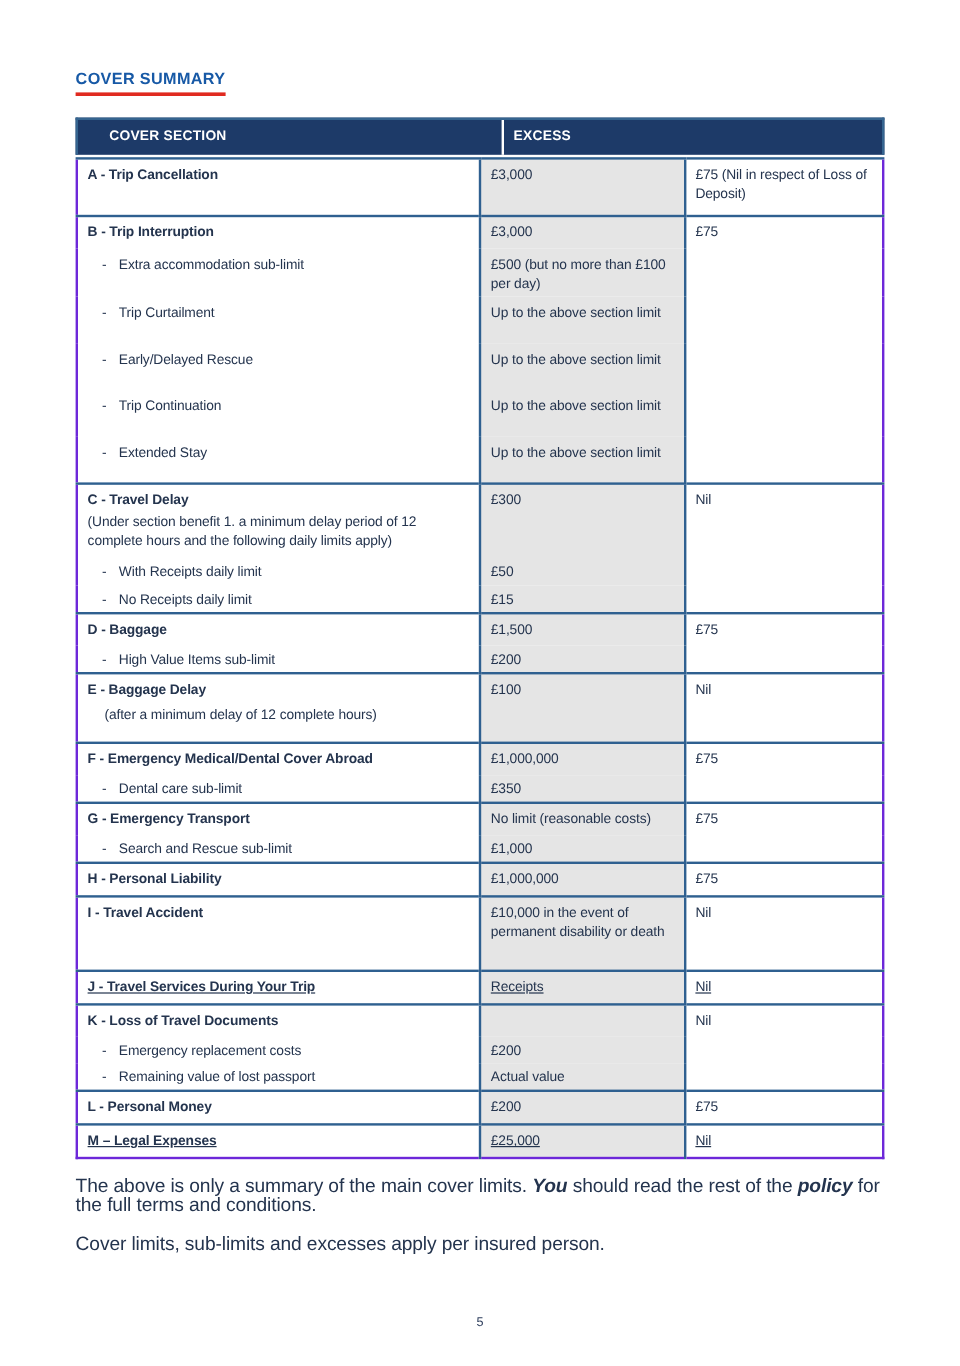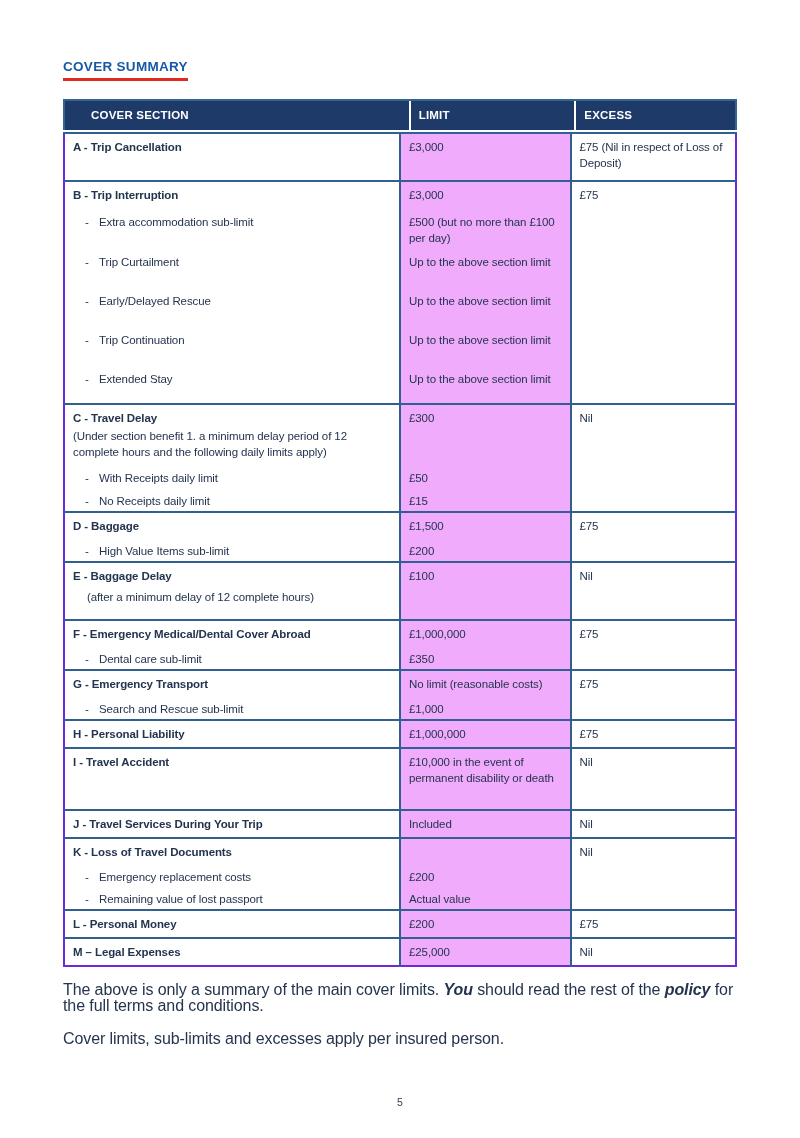--- a/index.html
+++ b/index.html
@@ -56,21 +56,21 @@
     border:2px solid #6d28d9;
   }
   table.cover td {
     font-size:11.5px;
     line-height:16px;
     letter-spacing:-0.1px;
     vertical-align:top;
     padding:5px 8px;
     color:#24344e;
   }
-  td.c2 { background:#f0abfc; }
+  td.c2 { background:#e5e5e5; }
   td.c2, td.c3 { border-left:2px solid #2f6090; }
   tr.sec > td { border-top:2px solid #2f6090; }
 
   .name { font-weight:bold; }
   .note { display:block; margin-top:2px; font-weight:normal; }
   .note-indent { display:block; margin-top:5px; margin-left:14px; font-weight:normal; }
 
   .sub-label { position:relative; display:block; padding-left:26px; }
   .dash { position:absolute; left:12px; }
 
@@ -80,21 +80,21 @@
   
   tr.hA  { height:48px; }
   tr.h26 { height:26px; }
   tr.h39 { height:39px; }
   tr.hC  { height:62px; }
   tr.h23 { height:23px; }
   tr.h22 { height:22px; }
   tr.hE  { height:58px; }
   tr.h28 { height:28px;padding-left:44px; }
   tr.hI  { height:62px; }
-  tr.h27 { height:27px; }
+  tr.h27 { height:27px;text-decoration:underline; }
 
   .nowrap { white-space:nowrap; }
 
   
   .footnote {
     width:674px;
     margin-top:15px;
     font-size:16px;
     line-height:16px;
     letter-spacing:-0.1px;
@@ -113,21 +113,20 @@
 </head>
 <body>
 
 <div class="page">
   <div class="content">
 
     <div class="title">COVER SUMMARY</div>
 
     <div class="thead">
       <div class="th th1">COVER SECTION</div>
-      <div class="th th2">LIMIT</div>
       <div class="th th3">EXCESS</div>
     </div>
 
     <table class="cover">
       <colgroup>
           <col style="width:335px">
           <col style="width:170px">
           <col style="width:165px">
         </colgroup>
       <tbody>
@@ -247,21 +246,21 @@
       </tr>
 
       <tr class="sec hI">
         <td class="c1"><span class="name">I - Travel Accident</span></td>
         <td class="c2">£10,000 in the event of permanent disability or death</td>
         <td class="c3">Nil</td>
       </tr>
 
       <tr class="sec h27">
         <td class="c1"><span class="name">J - Travel Services During Your Trip</span></td>
-        <td class="c2">Included</td>
+        <td class="c2">Receipts</td>
         <td class="c3">Nil</td>
       </tr>
 
       <tr class="sec h26">
         <td class="c1"><span class="name">K - Loss of Travel Documents</span></td>
         <td class="c2"></td>
         <td class="c3" rowspan="3">Nil</td>
       </tr>
       <tr class="sub h22">
         <td class="c1">

